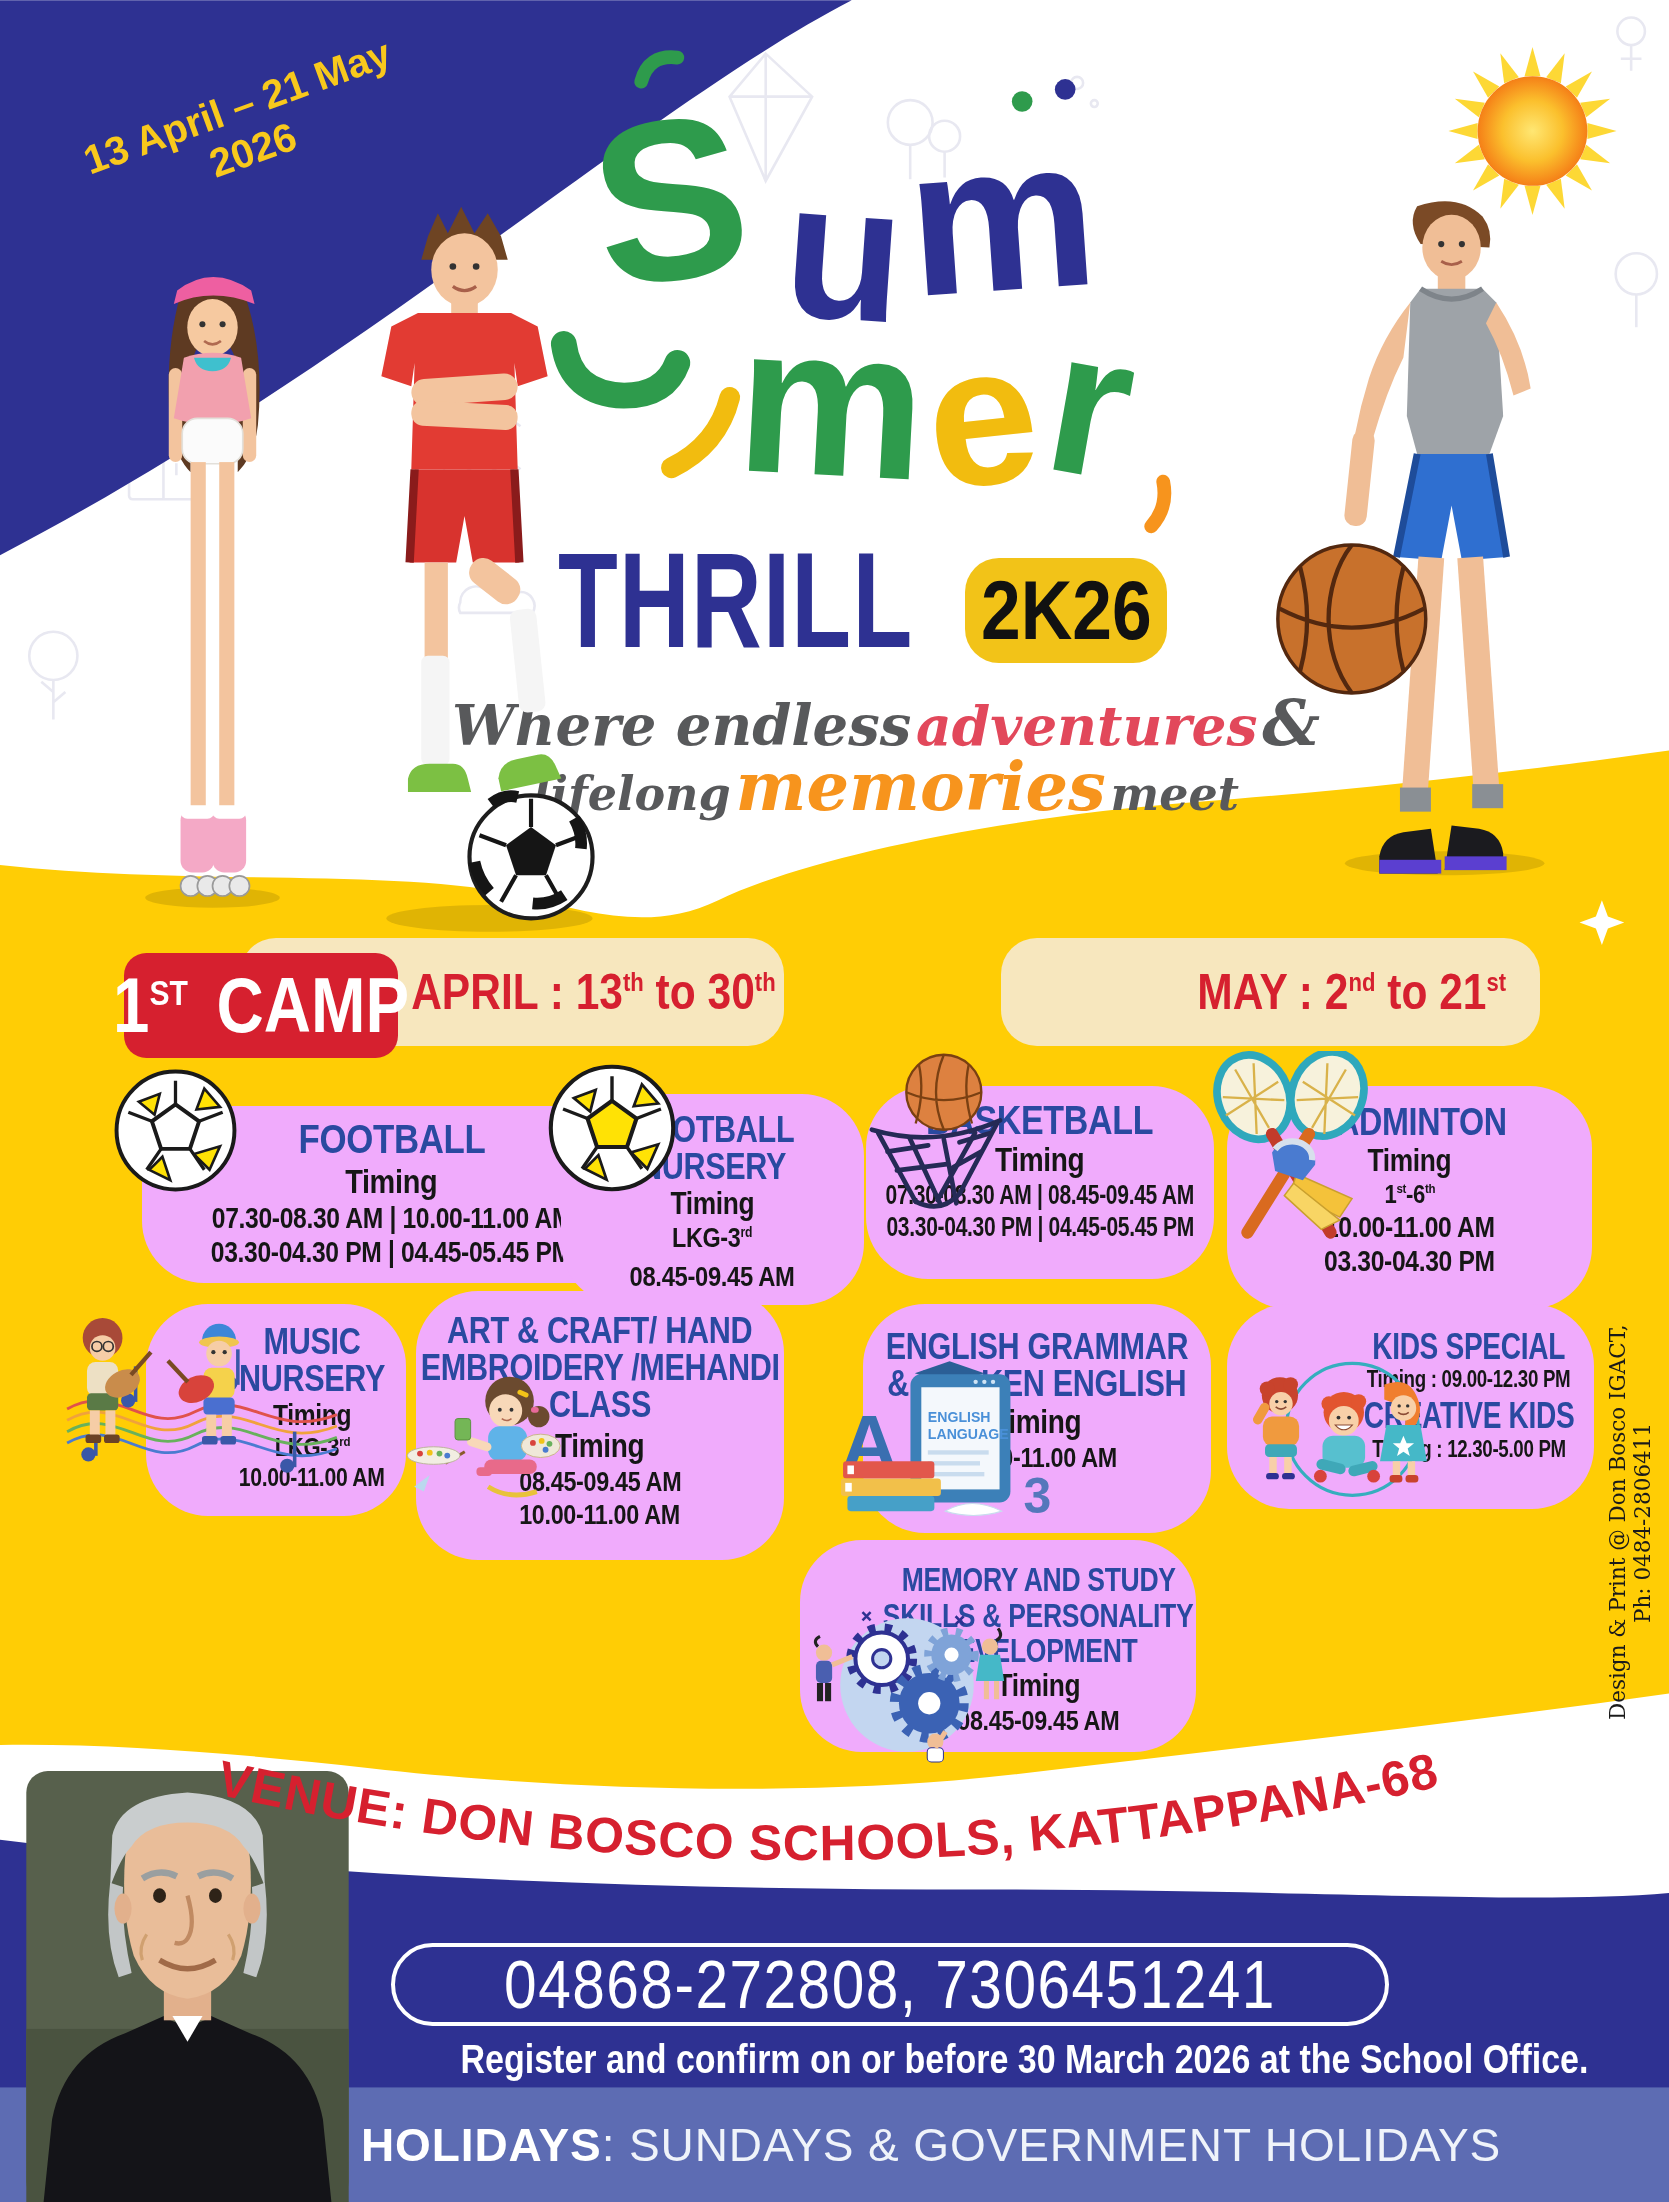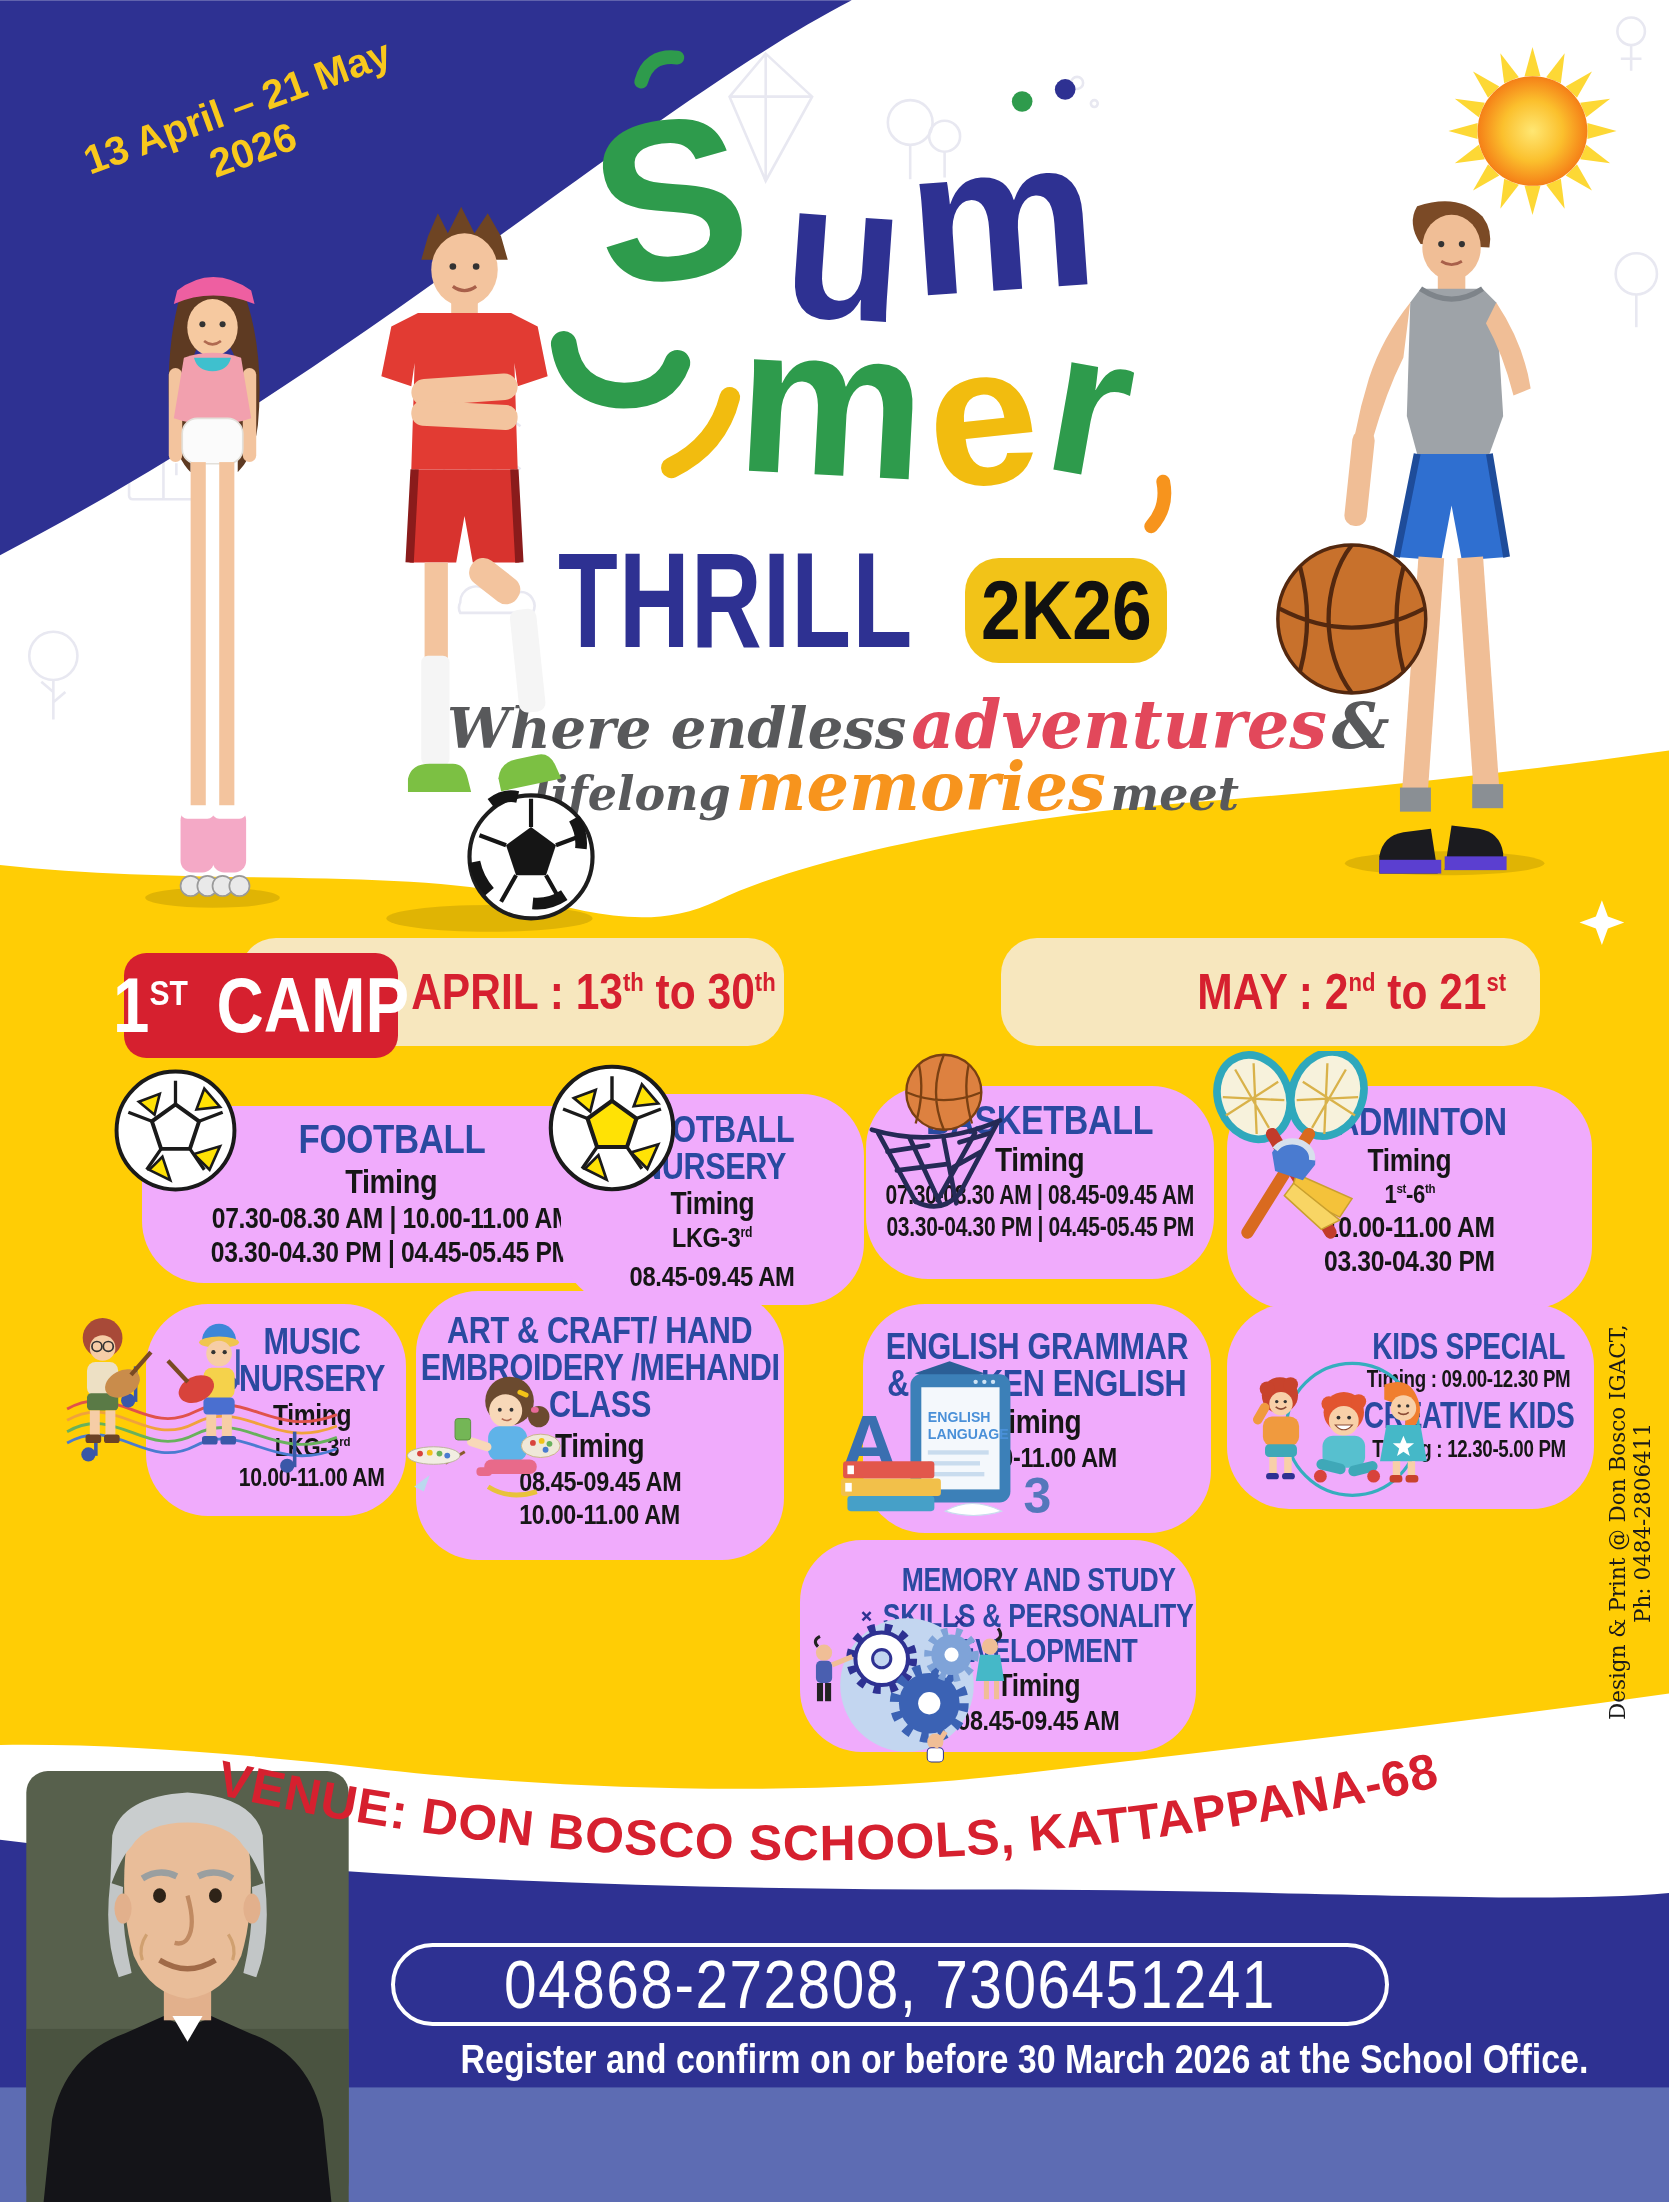--- a/index.html
+++ b/index.html
@@ -115,21 +115,21 @@
     </svg>
   </div>
 
   <div class="abs z1" style="left:558px;top:532px;font-size:136px;font-weight:800;color:#2E3192;line-height:1;transform:scaleX(.72);transform-origin:left center;letter-spacing:1.7px;">THRILL</div>
   <div class="abs z1" style="left:965px;top:558px;width:202px;height:105px;background:#F2C318;border-radius:34px;display:flex;align-items:center;justify-content:center;">
     <span class="cx" style="font-size:84px;font-weight:700;color:#111;">2K26</span>
   </div>
 
   <div class="abs z1 tag" style="left:447px;top:685px;width:878px;text-align:center;white-space:nowrap;">
     <span style="font-size:56px;color:#58595B;">Where endless</span>
-    <span style="font-size:67px;color:#E2485B;">adventures</span>
+    <span style="font-size:55px;color:#E2485B;">adventures</span>
     <span style="font-size:64px;color:#58595B;">&amp;</span>
   </div>
   <div class="abs z1 tag" style="left:447px;top:747px;width:878px;text-align:center;white-space:nowrap;">
     <span style="font-size:46px;color:#58595B;">lifelong</span>
     <span style="font-size:67px;color:#F7941D;">memories</span>
     <span style="font-size:46px;color:#58595B;">meet</span>
   </div>
 
   <svg class="abs z1" style="left:120px;top:248px;" width="185" height="667" viewBox="0 0 110 390">
     <ellipse cx="55" cy="383" rx="40" ry="6" fill="#000" opacity=".12"></ellipse>
@@ -539,18 +539,21 @@
 
 
   <div class="abs z4" style="left:391px;top:1943px;width:998px;height:83px;border:4.3px solid #fff;border-radius:60px;display:flex;align-items:center;justify-content:center;box-sizing:border-box;">
     <span class="cx" style="color:#fff;font-size:69px;font-weight:400;letter-spacing:1.7px;">04868-272808, 7306451241</span>
   </div>
 
   <div class="abs z4" style="left:361px;top:2037px;width:1101px;text-align:center;">
     <span class="cx" style="color:#fff;font-size:40px;font-weight:700;">Register and confirm on or before 30 March 2026 at the School Office.</span>
   </div>
 
+  <div class="abs z4" style="left:361px;top:2118px;width:1084px;text-align:center;white-space:nowrap;">
+    <span style="color:#fff;font-size:46px;font-weight:700;letter-spacing:0.9px;">HOLIDAYS</span><span style="color:#EFF3FA;font-size:46px;font-weight:400;letter-spacing:0.9px;">: SUNDAYS &amp; GOVERNMENT HOLIDAYS</span>
+  </div>
 
   <div class="abs z3" style="left:1605px;top:1316px;height:413px;width:38px;writing-mode:vertical-rl;transform:rotate(180deg);
               font-family:'DejaVu Serif',serif;font-size:21.5px;color:#1a1a1a;text-align:center;">Design &amp; Print @ Don Bosco IGACT, Ph: 0484-2806411</div>
 
 </div>
 
 
 </body></html>

